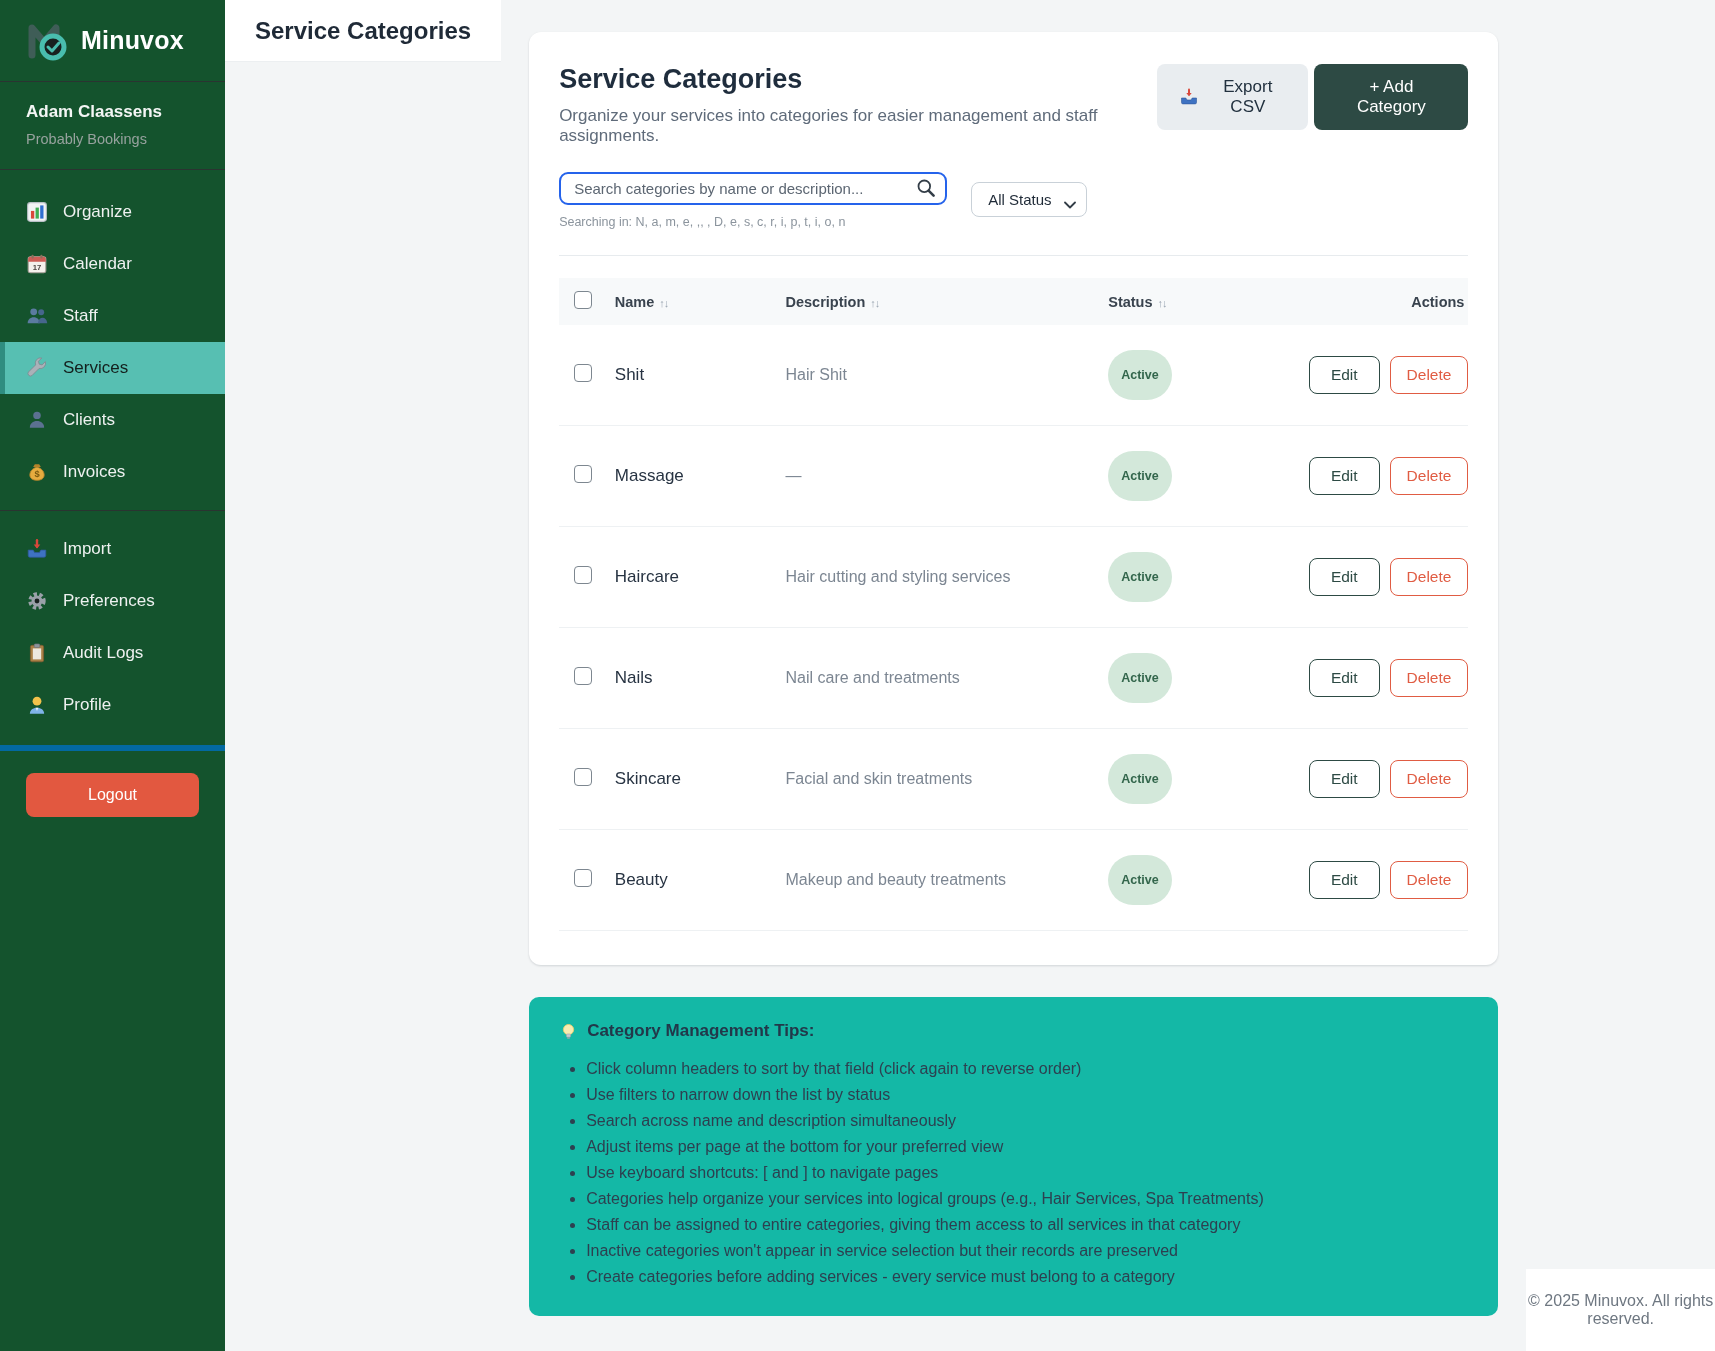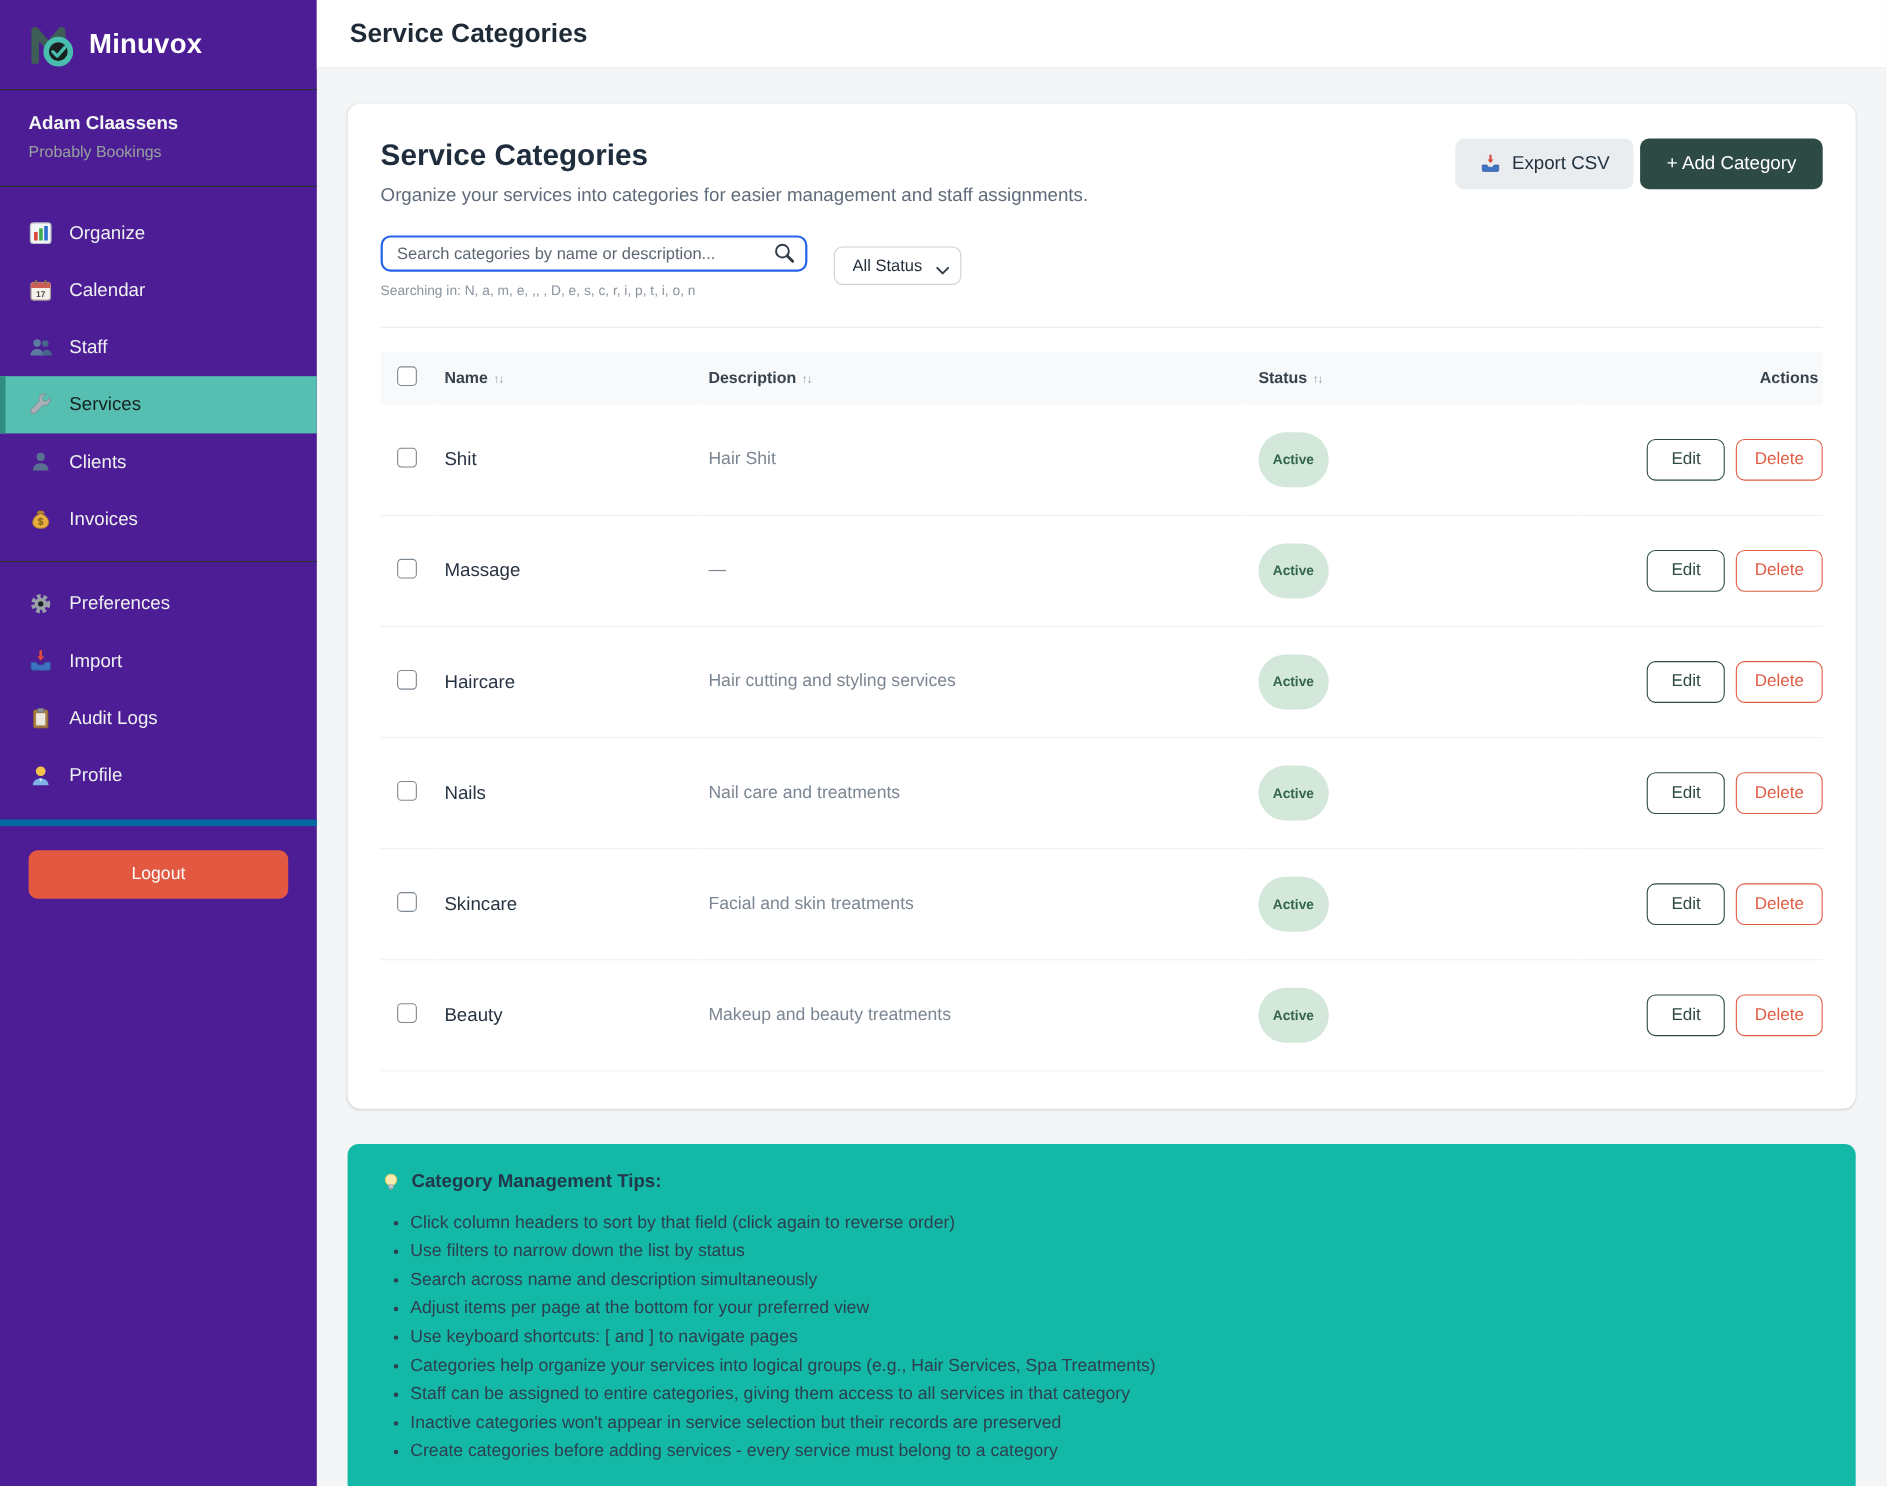--- a/index.html
+++ b/index.html
@@ -1,35 +1,35 @@
 <!DOCTYPE html>
 <html><head>
 <meta charset="utf-8">
 <style>
   * { margin:0; padding:0; box-sizing:border-box; }
   html,body { width:1715px; height:1351px; }
   body { display:flex; font-family:"Liberation Sans", sans-serif; background:#f3f5f6; color:#27323d; overflow:hidden; }
 
   
-  .sidebar { width:288px; flex-shrink:0; background:#4c1d95; color:#f4f6f5; display:flex; flex-direction:column; }
+  .sidebar { width:225px; flex-shrink:0; background:#14532d; color:#f4f6f5; display:flex; flex-direction:column; }
   .logo-section { display:flex; align-items:center; gap:13px; padding:18px 24px; height:82px; border-bottom:1px solid #2a3431; }
   .brand-name { font-size:25px; font-weight:700; color:#ffffff; letter-spacing:.2px; }
   .user-section { padding:20px 26px 22px; border-bottom:1px solid #2a3431; }
   .user-name { font-size:17px; font-weight:700; color:#f4f6f5; }
   .user-company { font-size:14.5px; color:#97a29e; margin-top:9px; }
   nav { padding:16px 0 0; }
   .nav-item { display:flex; align-items:center; gap:15px; padding:15px 26px; font-size:17px; color:#eef1f0; cursor:pointer; }
   .nav-item .ico { width:22px; height:22px; flex-shrink:0; display:inline-flex; }
   .nav-item.active { background:#57bfb2; color:#14201d; border-left:5px solid #2f8d80; padding-left:21px; font-weight:500; }
   .nav-divider { height:1px; background:#2a3431; margin:12px 0; }
   .logout-section { border-top:6px solid #0369a1; margin-top:14px; padding:22px 26px; }
   .logout-btn { width:100%; background:#e25840; border:none; color:#fff; font-size:16px; font-family:inherit; padding:13px 0; border-radius:8px; cursor:pointer; }
 
   
-  .main-col { flex:1; display:flex; flex-direction:column; min-width:0; }
+  .main-col { flex:1; display:flex; flex-direction:row; min-width:0; }
   .topbar { background:#fff; height:62px; display:flex; align-items:center; padding:0 30px; border-bottom:1px solid #eceff1; flex-shrink:0; }
   .topbar h1 { font-size:24px; font-weight:700; color:#1f2a37; }
   .content { padding:32px 28px 0; }
 
   
   .card { background:#fff; border-radius:12px; box-shadow:0 1px 2px rgba(16,24,40,.07), 0 1px 3px rgba(16,24,40,.08); padding:32px 30px 34px; }
   .card-header { display:flex; justify-content:space-between; align-items:flex-start; }
   .card-title { font-size:27px; font-weight:700; color:#1f2d3d; }
   .card-subtitle { font-size:17px; color:#5f6b7a; margin-top:11px; }
   .header-actions { display:flex; gap:6px; }
@@ -159,36 +159,36 @@
           </svg>
       </span>
       <span>Invoices</span>
     </div>
 
     <div class="nav-divider"></div>
 
     <div class="nav-item">
       <span class="ico">
         <svg viewBox="0 0 20 20" width="22" height="22">
+            <path d="M10 2 v6" stroke="#d9483b" stroke-width="2.2" stroke-linecap="round"></path>
+            <path d="M7 6 l3 3.5 L13 6z" fill="#d9483b"></path>
+            <path d="M2 11 h4.5 l1.3 2.2 h4.4 L13.5 11 H18 v5 a1.5 1.5 0 0 1-1.5 1.5 h-13 A1.5 1.5 0 0 1 2 16z" fill="#3e72c2" stroke="#2f589a" stroke-width=".7"></path>
+          </svg>
+      </span>
+      <span>Import</span>
+    </div>
+    <div class="nav-item">
+      <span class="ico">
+        <svg viewBox="0 0 20 20" width="22" height="22">
             <circle cx="10" cy="10" r="6.2" fill="none" stroke="#9aa1a9" stroke-width="3.4" stroke-dasharray="3 2.2"></circle>
             <circle cx="10" cy="10" r="5" fill="#9aa1a9"></circle>
             <circle cx="10" cy="10" r="2.2" fill="#18211f"></circle>
           </svg>
       </span>
       <span>Preferences</span>
-    </div>
-    <div class="nav-item">
-      <span class="ico">
-        <svg viewBox="0 0 20 20" width="22" height="22">
-            <path d="M10 2 v6" stroke="#d9483b" stroke-width="2.2" stroke-linecap="round"></path>
-            <path d="M7 6 l3 3.5 L13 6z" fill="#d9483b"></path>
-            <path d="M2 11 h4.5 l1.3 2.2 h4.4 L13.5 11 H18 v5 a1.5 1.5 0 0 1-1.5 1.5 h-13 A1.5 1.5 0 0 1 2 16z" fill="#3e72c2" stroke="#2f589a" stroke-width=".7"></path>
-          </svg>
-      </span>
-      <span>Import</span>
     </div>
     <div class="nav-item">
       <span class="ico">
         <svg viewBox="0 0 20 20" width="22" height="22">
             <rect x="4" y="3" width="12" height="15" rx="1.5" fill="#a97f46" stroke="#7d5c30" stroke-width=".7"></rect>
             <rect x="6.2" y="5.8" width="7.6" height="10" fill="#ece8df"></rect>
             <rect x="7.5" y="1.8" width="5" height="3.2" rx="1" fill="#8d939b" stroke="#6e747c" stroke-width=".6"></rect>
           </svg>
       </span>
       <span>Audit Logs</span>

